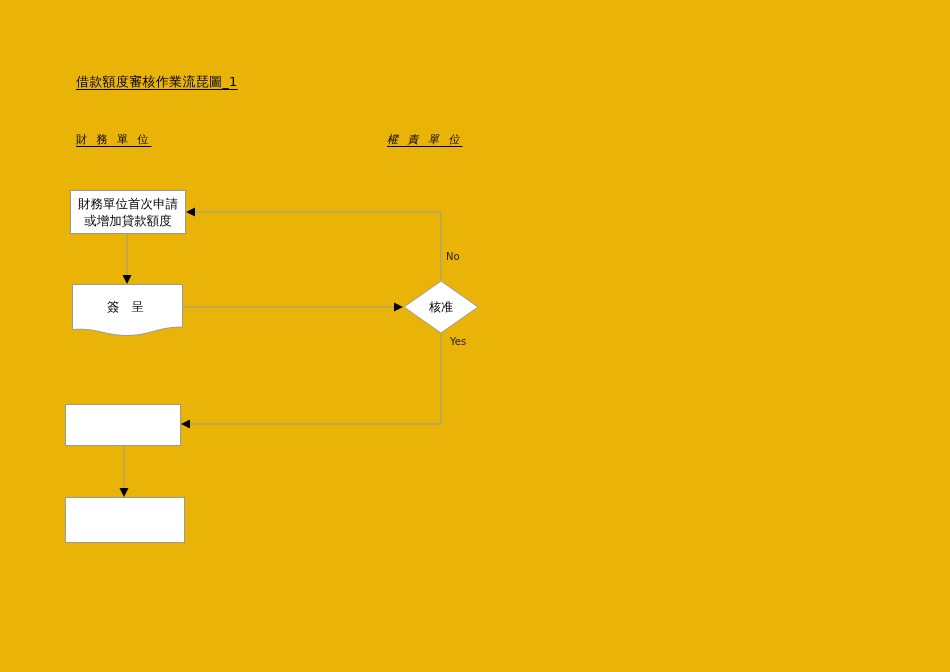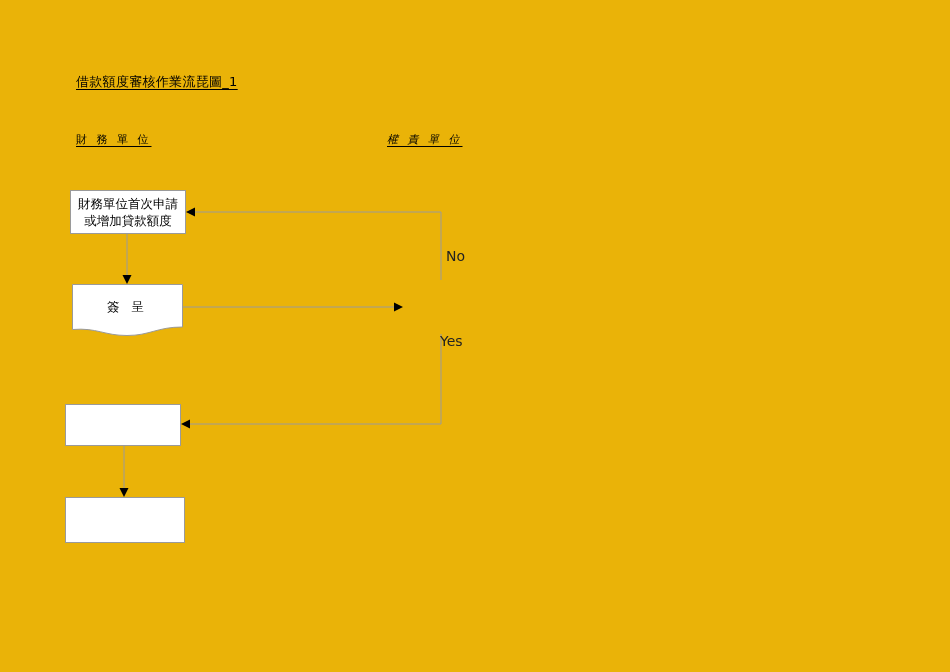--- a/index.html
+++ b/index.html
@@ -121,27 +121,27 @@
   #connectors line, #connectors polyline {
     stroke: #9a9a9a;
     stroke-width: 1;
     fill: none;
   }
   #connectors polygon.arrowhead { fill: #000000; stroke: none; }
 
   
   .edge-label {
     position: absolute;
-    font-size: 14px;
+    font-size: 10px;
     line-height: 11px;
     color: #222222;
     white-space: nowrap;
   }
   #label-no  { left: 446px; top: 251px; }
-  #label-yes { left: 440px; top: 336px; }
+  #label-yes { left: 450px; top: 336px; }
 </style>
 </head>
 <body>
 
 <div id="page">
 
   <div class="doc-title">借款額度審核作業流琵圖_1</div>
 
   <div class="lane-header left">財 務 單 位</div>
   <div class="lane-header right">權 責 單 位</div>
@@ -169,20 +169,26 @@
       <path d="M0.5,0.5 L110.5,0.5 L110.5,43 C85,43 78,51.5 55,51.5 C32,51.5 25,43.5 0.5,45.5 Z" fill="#ffffff" stroke="#9a9a9a" stroke-width="1"></path>
     </svg>
     <div class="node-text spaced">簽 呈</div>
   </div>
 
   <div class="node rect" id="node-apply">
     <div class="node-text">財務單位首次申請
 或增加貸款額度</div>
   </div>
 
+  <div class="node" id="node-decision">
+    <svg viewBox="0 0 76 54" preserveAspectRatio="none">
+      <polygon points="38,1 75,27 38,53 1,27" fill="#ffffff" stroke="#9a9a9a" stroke-width="1"></polygon>
+    </svg>
+    <div class="node-text">核准</div>
+  </div>
 
   <div class="edge-label" id="label-no">No</div>
   <div class="edge-label" id="label-yes">Yes</div>
 
   <div class="node rect" id="node-empty-1">
     <div class="node-text"></div>
   </div>
 
   <div class="node rect" id="node-empty-2">
     <div class="node-text"></div>

